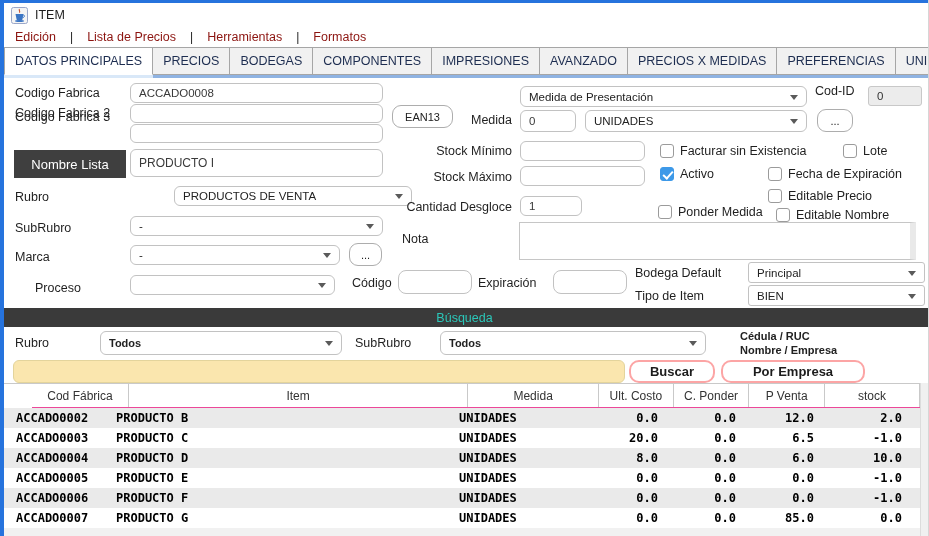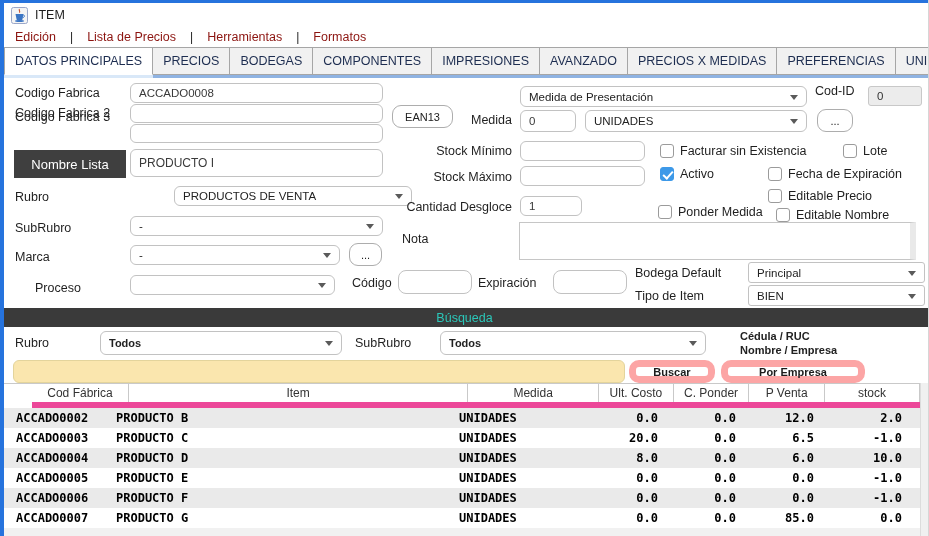--- a/index.html
+++ b/index.html
@@ -48,26 +48,26 @@
   .cb-label { font-size:12.5px; color:#1f1f1f; margin-left:6px; white-space:nowrap; }
   .nota-area { position:absolute; border:1px solid #c6c6c6; background:#fff; border-right:6px solid #e9e9e9; }
 
   
   .busq-bar { position:absolute; left:0; top:308px; width:929px; height:19px; background:#3a3a3a;
               display:flex; align-items:center; justify-content:center; }
   .busq-bar span { color:#2bc7b9; font-size:12.5px; }
   .hint { position:absolute; font-size:11px; font-weight:bold; color:#222; white-space:nowrap; }
   .search-input { position:absolute; left:13px; top:360px; width:612px; height:23px; background:#fae6ae;
                   border:1px solid #e3d49c; border-radius:6px; }
-  .push { position:absolute; border:7px solid #fca5a5; border-radius:10px; background:#fff; font-size:11px; font-weight:600;
+  .push { position:absolute; border:2px solid #fca5a5; border-radius:10px; background:#fff; font-size:13px; font-weight:600;
           color:#1c1c1c; display:flex; align-items:center; justify-content:center; }
 
   
   .table { position:absolute; left:4px; top:383px; width:916px; height:153px; background:#fff; border-top:1px solid #c9c9c9; }
-  .thead { display:flex; height:24px; border-bottom:6px solid #ec4899; background:#fff;margin-left:28px; }
+  .thead { display:flex; height:24px; border-bottom:1px solid #ec4899; background:#fff;margin-left:28px; }
   .hcell { font-size:12px; color:#333; display:flex; align-items:center; justify-content:center; border-right:1px solid #c9c9c9; height:100%; }
   .trow { display:flex; height:20px; font-family:"DejaVu Sans Mono","Liberation Mono",monospace; font-size:12px; font-weight:600; color:#000; }
   .trow.odd { background:#eaeaea; }
   .trow.even { background:#fff; }
   .tcell { display:flex; align-items:center; overflow:hidden; white-space:nowrap; }
   .c0 { width:100px; } .c1 { width:350px; } .c2 { width:135px; } .c3 { width:77px; }
   .c4 { width:78px; } .c5 { width:78px; } .c6 { width:98px; }
   .tcell.c0 { padding-left:12px; } .tcell.c1 { padding-left:12px; } .tcell.c2 { padding-left:5px; }
   .tcell.c3,.tcell.c4,.tcell.c5 { justify-content:flex-end; padding-right:8px; }
   .tcell.c6 { justify-content:flex-end; padding-right:18px; }

